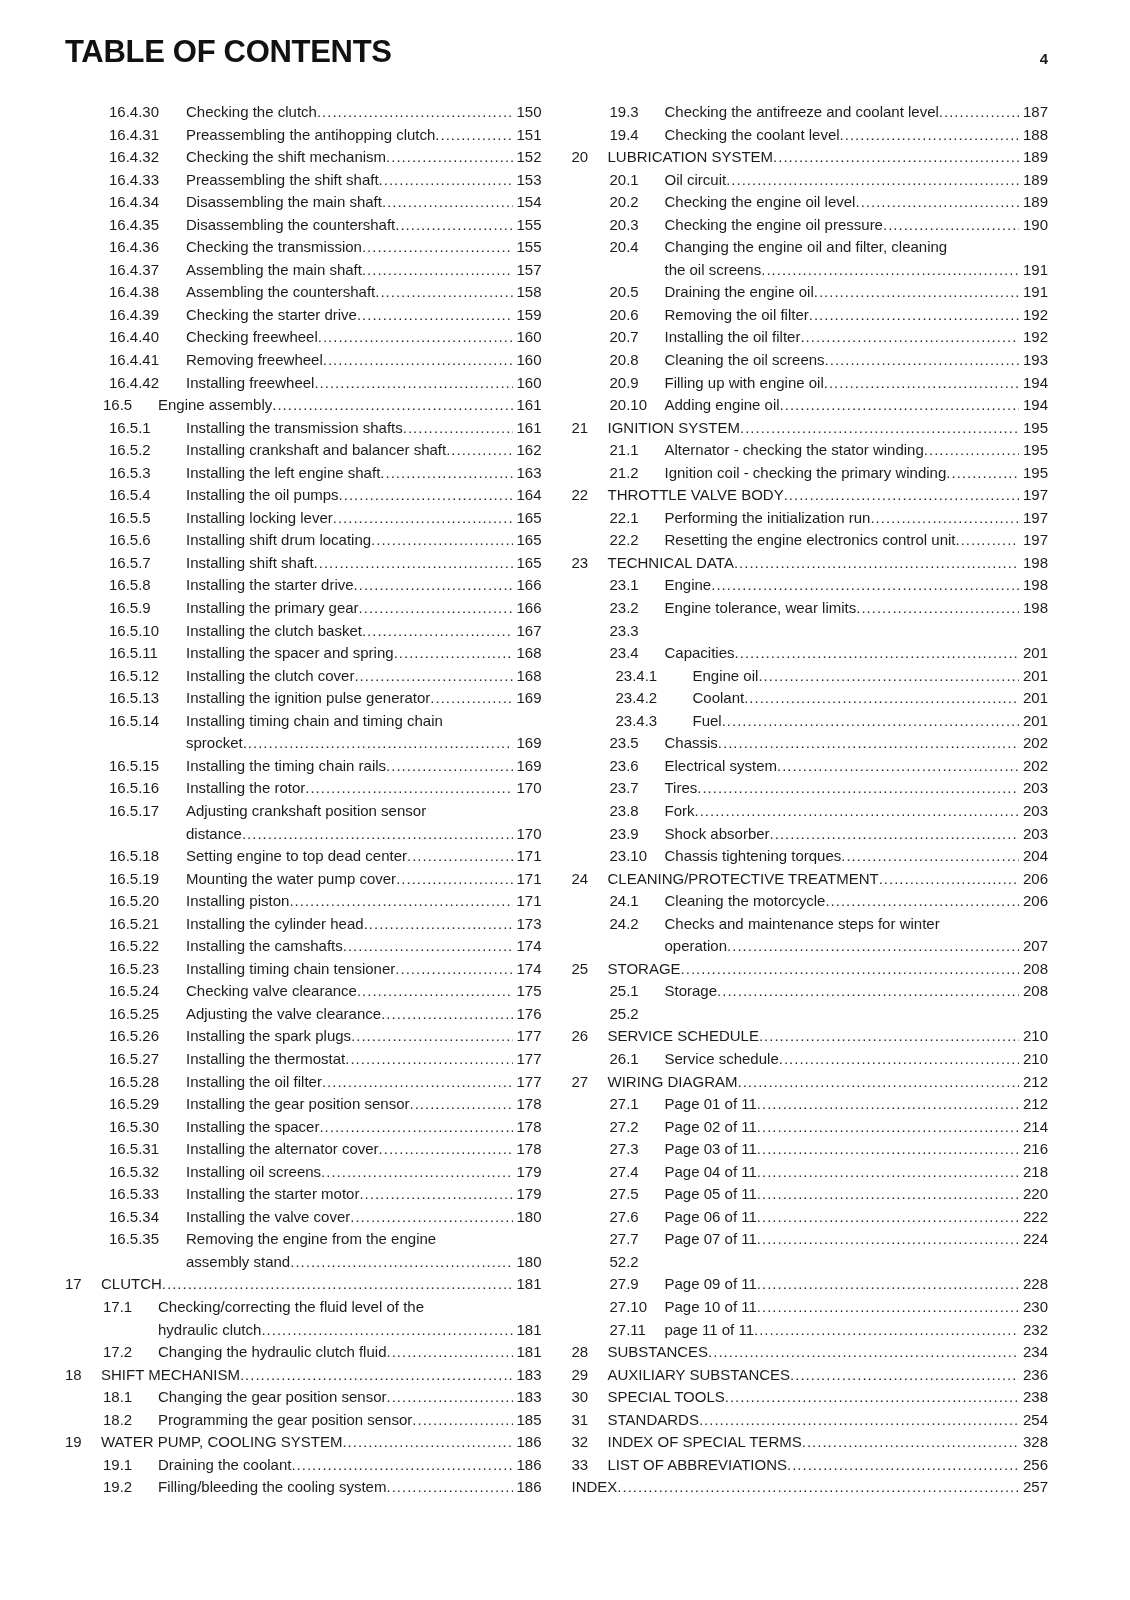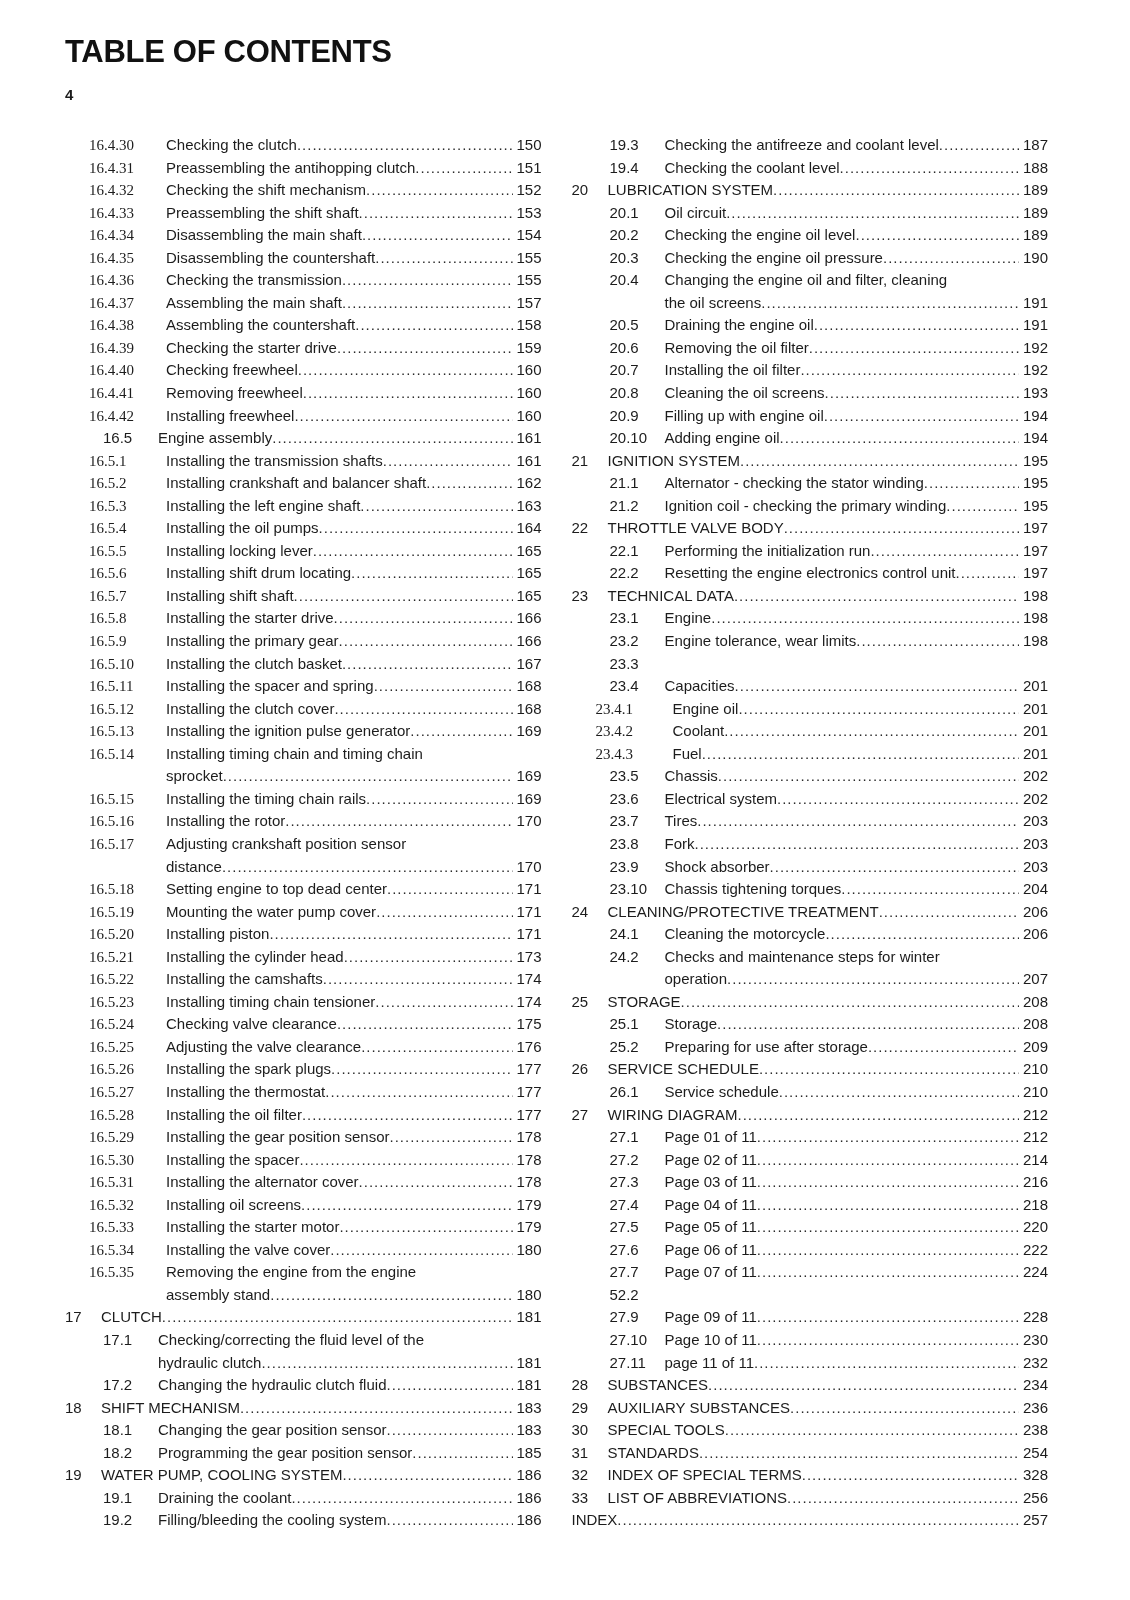--- a/index.html
+++ b/index.html
@@ -7,33 +7,33 @@
   body {
     width: 1130px; height: 1600px;
     overflow: hidden;
     color: #1c1c1c;
     font-family: "Liberation Sans", "DejaVu Sans", sans-serif;
     font-size: 15px;
     font-stretch: condensed;
   }
   .page-frame { padding: 34px 82px 0 65px; }
 
-  .header { display: flex; justify-content: space-between; align-items: flex-start; flex-direction: column; }
+  .header { display: flex; justify-content: space-between; align-items: flex-start; }
   .doc-title {
     font-size: 31px; font-weight: 700; letter-spacing: -0.3px; color: #111;
   }
   .page-num { font-size: 15px; font-weight: 700; padding-top: 16px; }
 
   .columns { display: flex; gap: 30px; margin-top: 31px; }
   .col { flex: 1 1 0; min-width: 0; }
 
   .entry { display: flex; line-height: 22.55px; }
   .num { flex: 0 0 36px; }
   .level-2 .num { margin-left: 38px; flex-basis: 55px; }
-  .level-3 .num { margin-left: 24px; flex-basis: 77px; font-family: Liberation Serif, serif; }
+  .level-3 .num { margin-left: 44px; flex-basis: 77px; }
 
   .body { flex: 1 1 auto; min-width: 0; display: block; }
   .cont { display: block; }
   .line { display: flex; align-items: baseline; }
   .title { flex: 0 1 auto; white-space: nowrap; }
   .leader { flex: 1 1 auto; overflow: hidden; white-space: nowrap; min-width: 8px; }
   .leader::before {
     content: "..........................................................................................................................";
     letter-spacing: 1px; color: #2a2a2a;
   }
@@ -1005,27 +1005,20 @@
           <span class="body">
             <span class="line">
               <span class="title">Storage</span>
               <span class="leader"></span>
               <span class="page">208</span>
             </span>
           </span>
         </div>
         <div class="entry level-2">
           <span class="num">25.2</span>
-          <span class="body">
-            <span class="line">
-              <span class="title">Preparing for use after storage</span>
-              <span class="leader"></span>
-              <span class="page">209</span>
-            </span>
-          </span>
         </div>
         <div class="entry level-1">
           <span class="num">26</span>
           <span class="body">
             <span class="line">
               <span class="title">SERVICE SCHEDULE</span>
               <span class="leader"></span>
               <span class="page">210</span>
             </span>
           </span>

